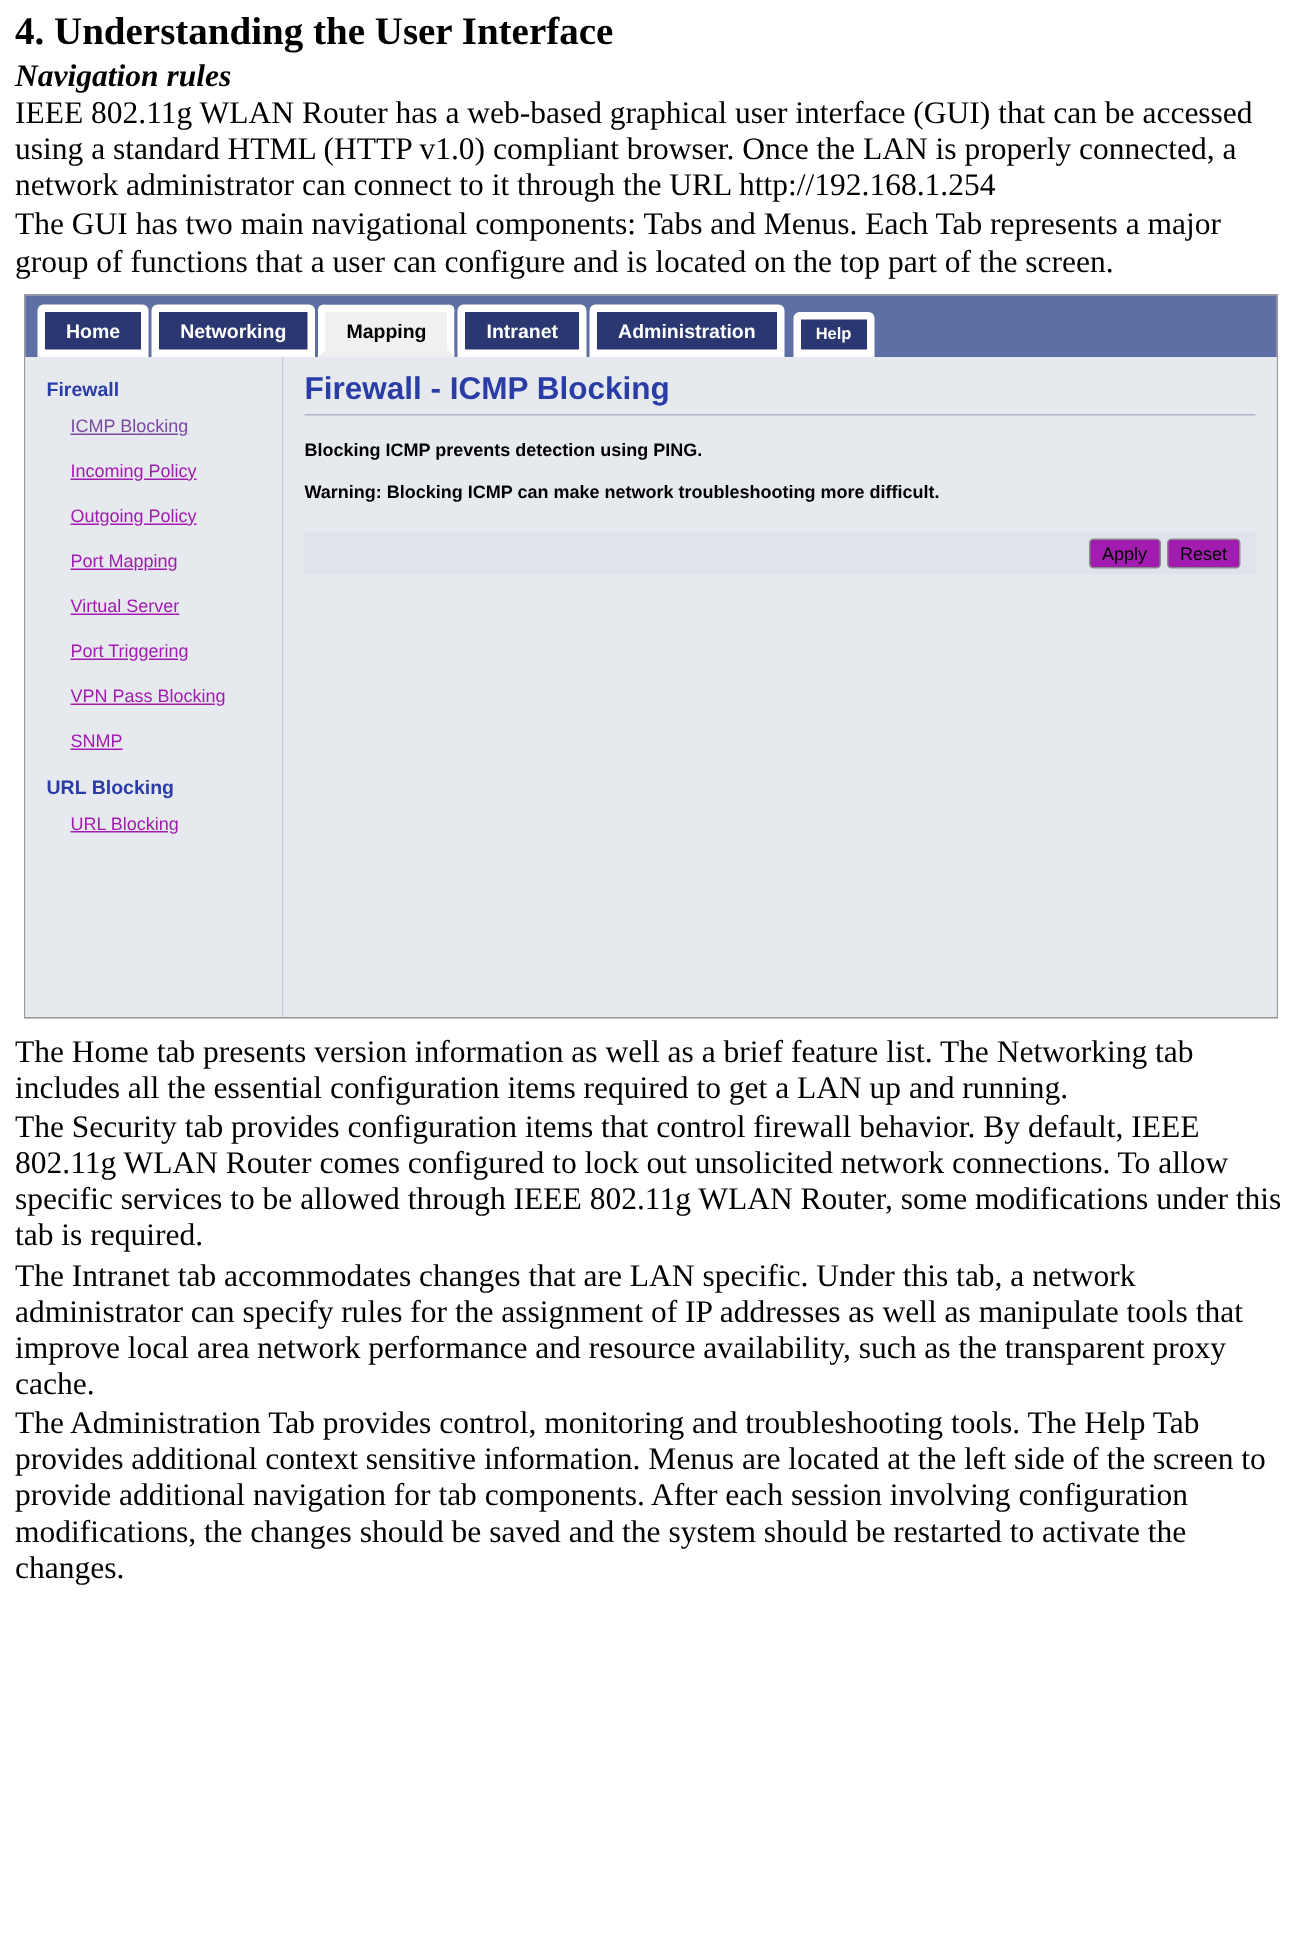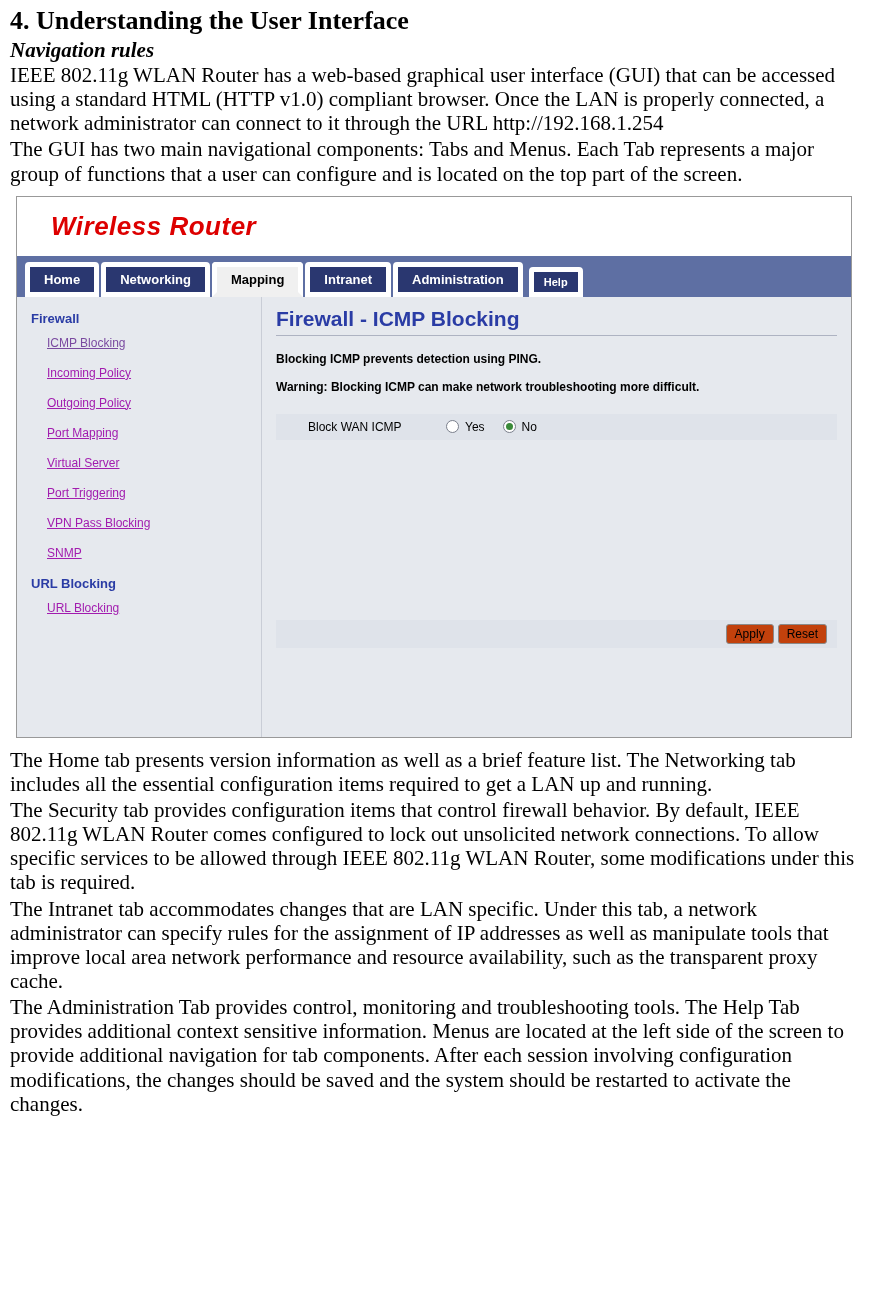--- a/index.html
+++ b/index.html
@@ -9,49 +9,46 @@
     .para { line-height: 1.15; margin-bottom: 2px; }
     .screenshot-wrap { padding: 6px 0 6px 6px; margin: 4px 0; }
     .screenshot { border: 1px solid #999; width: 836px; background: #d7dde7; font-family: Arial, Helvetica, sans-serif; font-size: 12px; color: #000; }
     .ss-header { background: #fff; padding: 14px 0 14px 34px; }
     .ss-logo { font-family: Arial, Helvetica, sans-serif; font-size: 26px; font-weight: bold; font-style: italic; color: #d00; letter-spacing: 0.5px; }
     .ss-tabs { background: #5e6fa3; padding: 6px 0 0 8px; display: flex; align-items: flex-end; gap: 2px; }
     .ss-tab { background: #2a3770; color: #fff; font-weight: bold; font-size: 13px; padding: 5px 14px; border-top-left-radius: 4px; border-top-right-radius: 4px; border: 5px solid #ffffff; cursor: pointer; }
     .ss-tab.active { background: #f0f0f0; color: #000; border-bottom-color: #f0f0f0; }
     .ss-tab.help { font-size: 11px; padding: 4px 10px; margin-left: 4px; }
     .ss-body { display: flex; background: #e6e9ee; min-height: 440px; }
-    .ss-sidebar { width: 245px; padding: 10px 6px 30px 14px; background: #e6e9ee; border-right: 1px solid #c9cdd6; }
+    .ss-sidebar { width: 172px; padding: 10px 6px 30px 14px; background: #e6e9ee; border-right: 1px solid #c9cdd6; }
     .ss-side-heading { color: #2a3ca5; font-weight: bold; font-size: 13px; margin: 4px 0 10px 0; }
     .ss-side-item { color: #a21caf; text-decoration: underline; font-size: 12px; margin: 0 0 16px 16px; display: block; cursor: pointer; }
     .ss-side-item.active { color: #7a4aa0; }
     .ss-main { flex: 1; padding: 10px 14px 18px 14px; background: #e6e9ee; position: relative; }
     .ss-page-title { color: #2a3ca5; font-weight: bold; font-size: 21px; border-bottom: 1px solid #aeb3c2; padding-bottom: 4px; margin-bottom: 16px; }
     .ss-desc { font-weight: bold; font-size: 12px; margin-bottom: 14px; }
     .ss-warn { font-weight: bold; font-size: 12px; margin-bottom: 20px; }
     .ss-field-row { background: #dfe3ea; padding: 6px 10px 6px 32px; display: flex; align-items: center; gap: 18px; font-size: 12px; margin-bottom: 180px; }
     .ss-field-label { min-width: 120px; }
     .ss-radio-group { display: flex; align-items: center; gap: 6px; }
     .ss-radio { width: 13px; height: 13px; border-radius: 50%; border: 1px solid #7a7f8c; background: #fff; display: inline-flex; align-items: center; justify-content: center; cursor: pointer; }
     .ss-radio.selected::after { content: ""; width: 7px; height: 7px; border-radius: 50%; background: #3a8a3a; display: block; }
     .ss-btn-bar { background: #dfe3ea; padding: 4px 10px 4px 10px; display: flex; justify-content: flex-end; gap: 4px; }
-    .ss-btn { background: #c2410c; border: 1px solid #8a8a8a; border-radius: 3px; padding: 2px 8px; font-size: 12px; font-family: Arial, sans-serif; cursor: pointer; }
+    .ss-btn { background: #a21caf; border: 1px solid #8a8a8a; border-radius: 3px; padding: 2px 8px; font-size: 12px; font-family: Arial, sans-serif; cursor: pointer; }
   </style>
 </head>
 <body>
 
 <div class="heading">4. Understanding the User Interface</div>
 <div class="subheading">Navigation rules</div>
 <p class="para">IEEE 802.11g WLAN Router has a web-based graphical user interface (GUI) that can be accessed using a standard HTML (HTTP v1.0) compliant browser. Once the LAN is properly connected, a network administrator can connect to it through the URL http://192.168.1.254</p>
 <p class="para">The GUI has two main navigational components: Tabs and Menus. Each Tab represents a major group of functions that a user can configure and is located on the top part of the screen.</p>
 
 <div class="screenshot-wrap">
   <div class="screenshot">
-    <div class="ss-header">
-      <span class="ss-logo">Wireless Router</span>
-    </div>
     <div class="ss-tabs">
       <div class="ss-tab">Home</div>
       <div class="ss-tab">Networking</div>
       <div class="ss-tab active">Mapping</div>
       <div class="ss-tab">Intranet</div>
       <div class="ss-tab">Administration</div>
       <div class="ss-tab help">Help</div>
     </div>
     <div class="ss-body">
       <div class="ss-sidebar">
@@ -64,31 +61,20 @@
         <a class="ss-side-item">Port Triggering</a>
         <a class="ss-side-item">VPN Pass Blocking</a>
         <a class="ss-side-item">SNMP</a>
         <div class="ss-side-heading">URL Blocking</div>
         <a class="ss-side-item">URL Blocking</a>
       </div>
       <div class="ss-main">
         <div class="ss-page-title">Firewall - ICMP Blocking</div>
         <div class="ss-desc">Blocking ICMP prevents detection using PING.</div>
         <div class="ss-warn">Warning: Blocking ICMP can make network troubleshooting more difficult.</div>
-        <div class="ss-field-row">
-          <span class="ss-field-label">Block WAN ICMP</span>
-          <span class="ss-radio-group">
-            <span class="ss-radio"></span>
-            <span>Yes</span>
-          </span>
-          <span class="ss-radio-group">
-            <span class="ss-radio selected"></span>
-            <span>No</span>
-          </span>
-        </div>
         <div class="ss-btn-bar">
           <button class="ss-btn">Apply</button>
           <button class="ss-btn">Reset</button>
         </div>
       </div>
     </div>
   </div>
 </div>
 
 <p class="para">The Home tab presents version information as well as a brief feature list. The Networking tab includes all the essential configuration items required to get a LAN up and running.</p>

